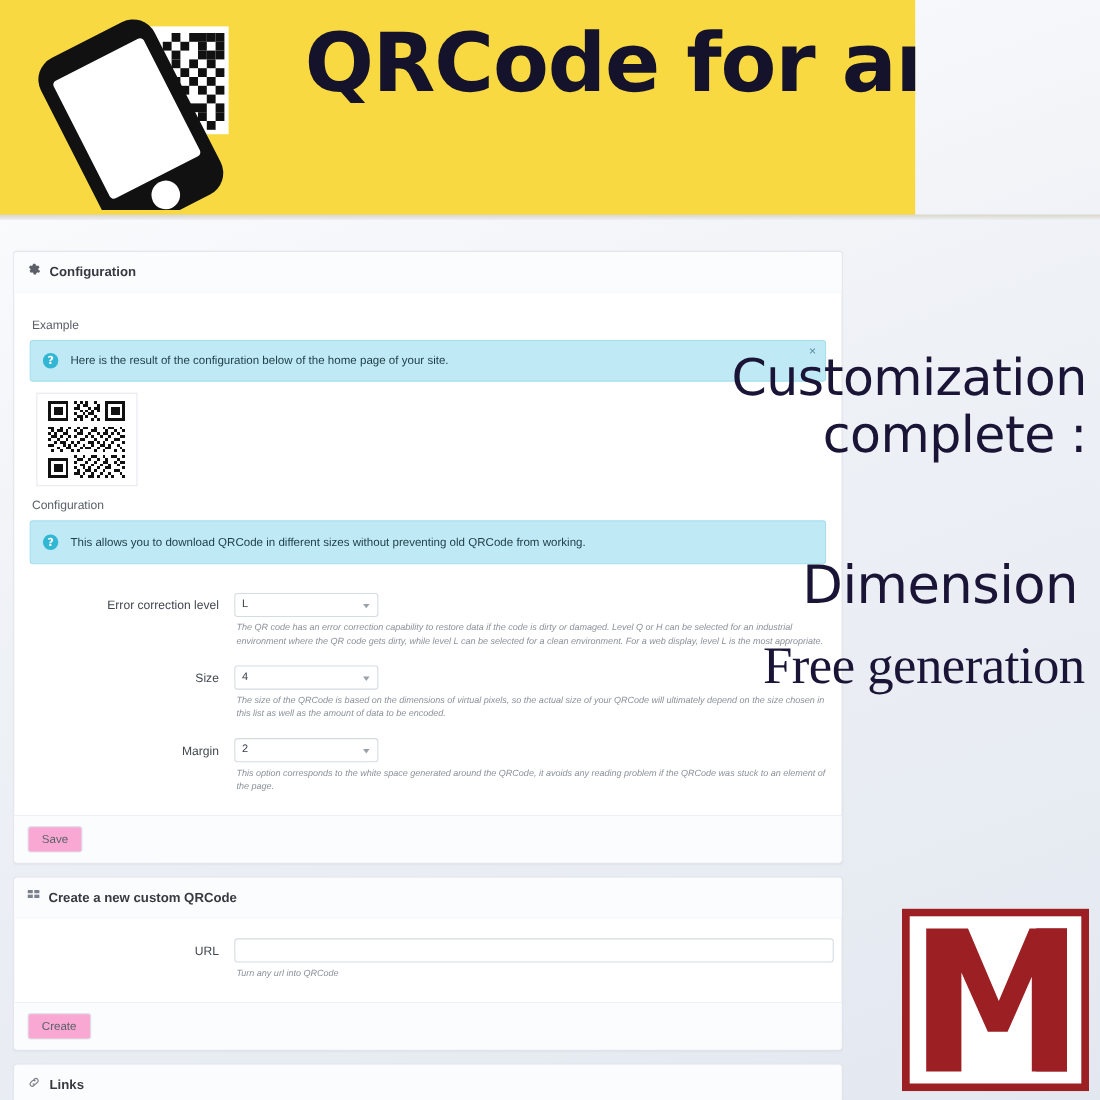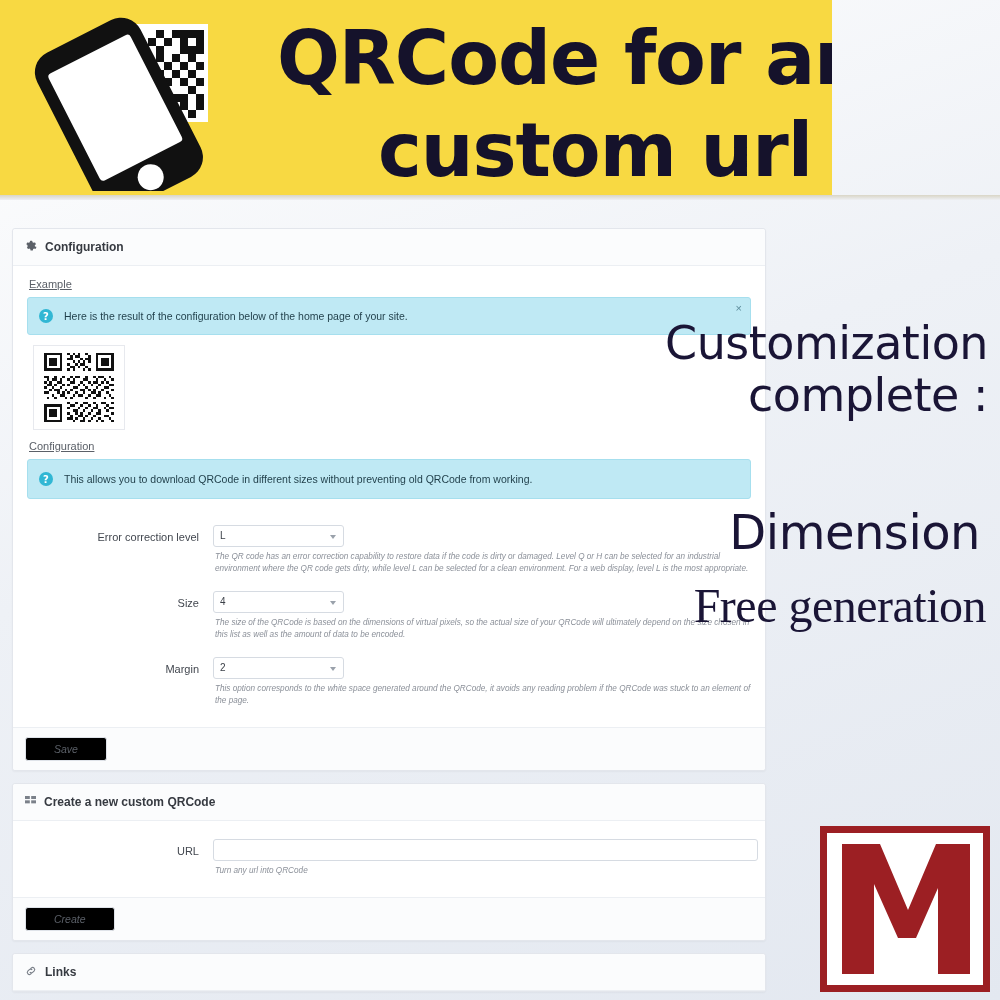--- a/index.html
+++ b/index.html
@@ -34,21 +34,21 @@
     display:flex;align-items:center;gap:8px;
     padding:9px 12px;border-bottom:1px solid #eceff3;
     background:#fbfcfd;border-radius:3px 3px 0 0;
   }
   .card-head-title{font-size:12px;color:#363a41;font-weight:700;}
   .card-body{padding:12px 14px 8px 14px;}
   .card-foot{
     border-top:1px solid #eceff3;background:#fbfcfd;padding:9px 12px;
     border-radius:0 0 3px 3px;
   }
-  .mini-label{font-size:11px;color:#5b6068;margin:0 0 7px 2px;text-decoration:underline;}
+  .mini-label{font-size:11px;color:#5b6068;margin:12px 0 7px 2px;}
   
   .alert{
     position:relative;display:flex;align-items:flex-start;gap:11px;
     background:#bfe9f4;border:1px solid #a6dfee;border-radius:3px;
     padding:9px 26px 9px 11px;margin-bottom:10px;
   }
   .alert-text{font-size:10.5px;color:#1e3d48;line-height:18px;}
   .alert-x{
     position:absolute;right:8px;top:5px;font-size:11px;color:#5d8d9c;
     cursor:pointer;line-height:1;
@@ -86,23 +86,23 @@
   .hint{
     font-size:8.2px;color:#8b9099;font-style:italic;line-height:12px;
     margin:4px 0 0 2px;max-width:553px;
   }
   .txt{
     width:545px;height:22px;background:#fff;border:1px solid #d6dbe2;
     border-radius:3px;box-sizing:border-box;padding:0 7px;font-size:11px;
     color:#3a3f47;outline:none;font-family:"Liberation Sans",sans-serif;
   }
   .btn{
-    display:inline-block;background:#000000;border:1px solid #dfe3e9;
-    border-radius:3px;padding:5px 28px;font-size:10.5px;color:#5b6068;
-    cursor:pointer;font-family:"Liberation Sans",sans-serif;font-style:italic;
+    display:inline-block;background:#f9a8d4;border:1px solid #dfe3e9;
+    border-radius:3px;padding:5px 12px;font-size:10.5px;color:#5b6068;
+    cursor:pointer;font-family:"Liberation Sans",sans-serif;
   }
   
   .ov{
     position:absolute;color:#1a1536;font-family:"DejaVu Sans",sans-serif;
     font-weight:400;white-space:nowrap;
   }
   #ov1{right:12px;top:316px;font-size:46px;letter-spacing:-0.5px;}
   #ov2{right:12px;top:368px;font-size:46px;letter-spacing:-0.5px;}
   #ov3{right:20px;top:504px;font-size:48px;letter-spacing:-0.5px;margin-left:48px;}
   #ov4{right:14px;top:578px;font-size:48px;letter-spacing:-0.5px;font-family:Liberation Serif, serif;}
@@ -186,21 +186,20 @@
       </g>
       <g transform="rotate(-27 95 95)">
         <rect x="36" y="22" width="116" height="176" rx="22" fill="#111111"></rect>
         <rect x="48" y="42" width="92" height="120" rx="4" fill="#ffffff"></rect>
         <circle cx="94" cy="180" r="13" fill="#ffffff"></circle>
       </g>
     </svg>
   </div>
   <div class="banner-title">
     <div>QRCode for any</div>
-    <div>custom url</div>
   </div>
 </div>
 <div class="banner-shadow"></div>
 
 <div class="panel-col">
 
   <div class="card">
     <div class="card-head">
       <span>
         <svg width="12" height="12" viewBox="0 0 16 16" fill="#5b6068">

